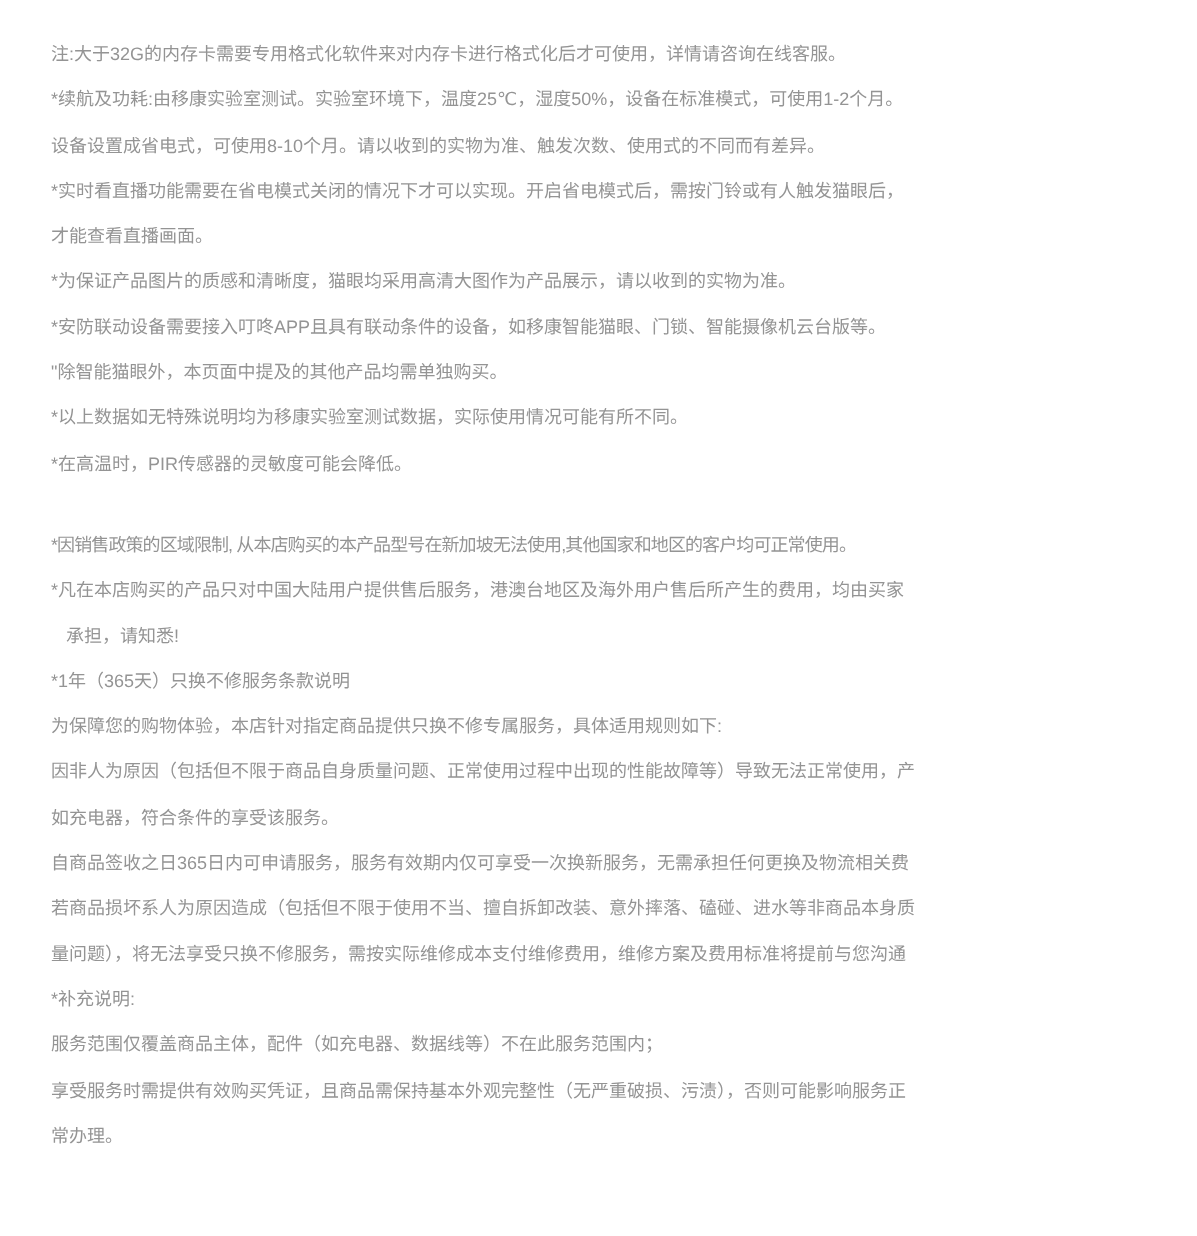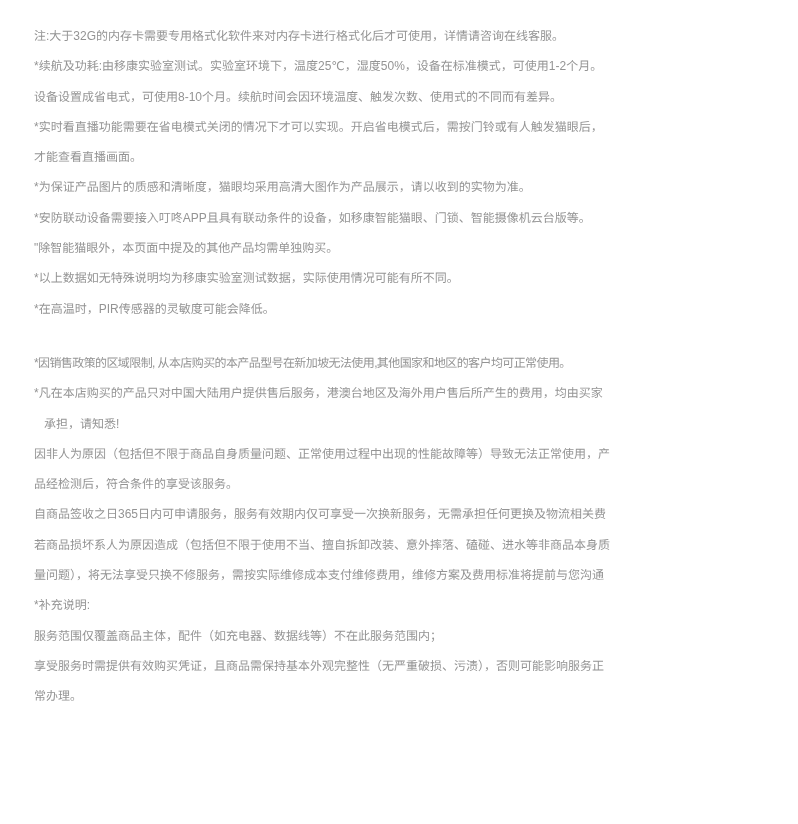--- a/index.html
+++ b/index.html
@@ -34,33 +34,35 @@
     letter-spacing: -0.6px;
     margin-top: 24px;
   }
 </style>
 </head>
 <body>
 
 <div class="notes">
   <div class="line">注:大于32G的内存卡需要专用格式化软件来对内存卡进行格式化后才可使用，详情请咨询在线客服。</div>
   <div class="line">*续航及功耗:由移康实验室测试。实验室环境下，温度25℃，湿度50%，设备在标准模式，可使用1-2个月。</div>
-  <div class="line">设备设置成省电式，可使用8-10个月。续航时间会因环境温度、触发次数、使用式的不同而有差异。</div>
+  <div class="line">设备设置成省电式，可使用8-10个月。请以收到的实物为准、触发次数、使用式的不同而有差异。</div>
   <div class="line">*实时看直播功能需要在省电模式关闭的情况下才可以实现。开启省电模式后，需按门铃或有人触发猫眼后，</div>
   <div class="line">才能查看直播画面。</div>
   <div class="line">*为保证产品图片的质感和清晰度，猫眼均采用高清大图作为产品展示，请以收到的实物为准。</div>
   <div class="line">*安防联动设备需要接入叮咚APP且具有联动条件的设备，如移康智能猫眼、门锁、智能摄像机云台版等。</div>
   <div class="line">"除智能猫眼外，本页面中提及的其他产品均需单独购买。</div>
   <div class="line">*以上数据如无特殊说明均为移康实验室测试数据，实际使用情况可能有所不同。</div>
   <div class="line">*在高温时，PIR传感器的灵敏度可能会降低。</div>
   <div class="line tight">*因销售政策的区域限制, 从本店购买的本产品型号在新加坡无法使用,其他国家和地区的客户均可正常使用。</div>
   <div class="line">*凡在本店购买的产品只对中国大陆用户提供售后服务，港澳台地区及海外用户售后所产生的费用，均由买家</div>
   <div class="line indent">承担，请知悉!</div>
+  <div class="line">*1年（365天）只换不修服务条款说明</div>
+  <div class="line">为保障您的购物体验，本店针对指定商品提供只换不修专属服务，具体适用规则如下:</div>
   <div class="line">因非人为原因（包括但不限于商品自身质量问题、正常使用过程中出现的性能故障等）导致无法正常使用，产</div>
-  <div class="line">品经检测后，符合条件的享受该服务。</div>
+  <div class="line">如充电器，符合条件的享受该服务。</div>
   <div class="line">自商品签收之日365日内可申请服务，服务有效期内仅可享受一次换新服务，无需承担任何更换及物流相关费</div>
   <div class="line">若商品损坏系人为原因造成（包括但不限于使用不当、擅自拆卸改装、意外摔落、磕碰、进水等非商品本身质</div>
   <div class="line">量问题），将无法享受只换不修服务，需按实际维修成本支付维修费用，维修方案及费用标准将提前与您沟通</div>
   <div class="line">*补充说明:</div>
   <div class="line">服务范围仅覆盖商品主体，配件（如充电器、数据线等）不在此服务范围内；</div>
   <div class="line">享受服务时需提供有效购买凭证，且商品需保持基本外观完整性（无严重破损、污渍），否则可能影响服务正</div>
   <div class="line">常办理。</div>
 </div>
 
 </body></html>

